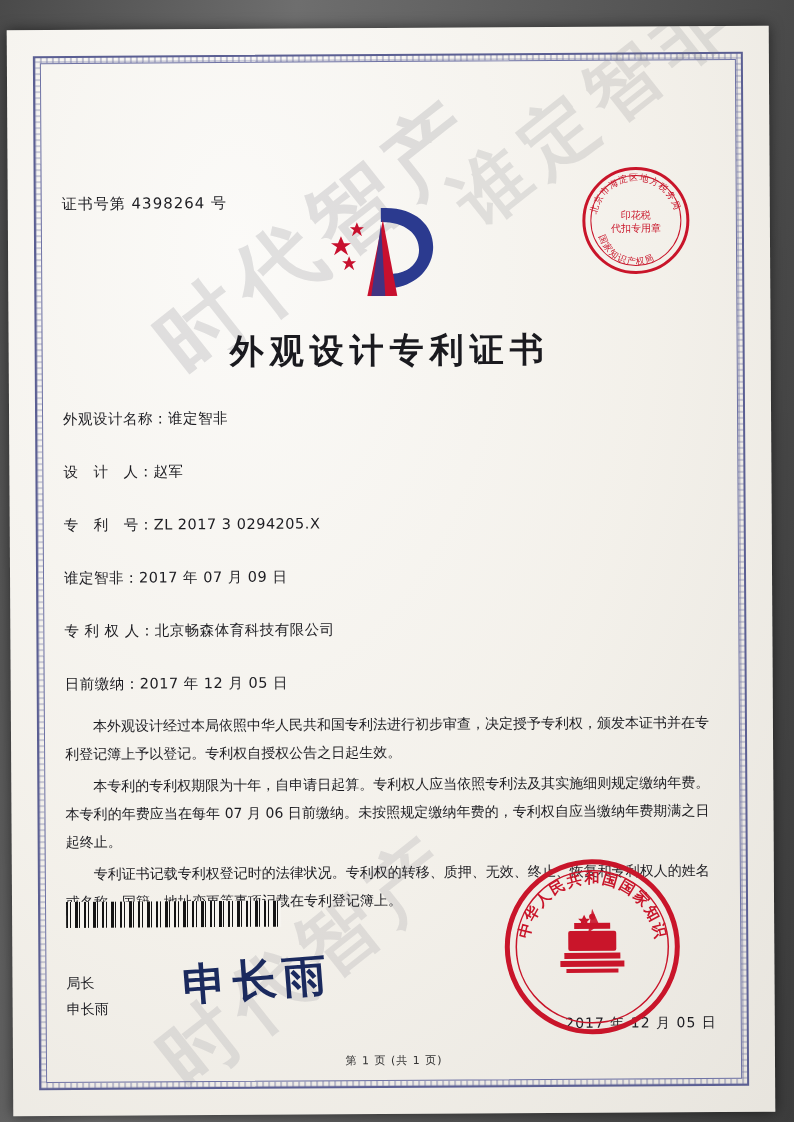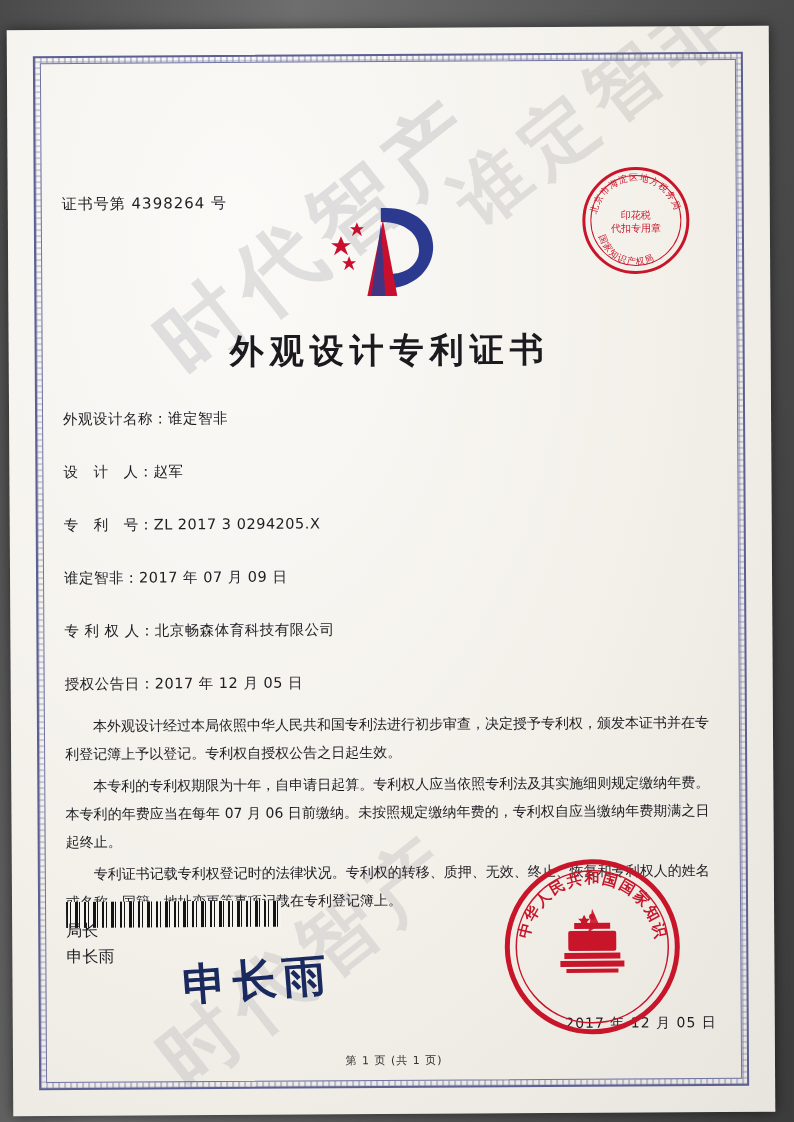--- a/index.html
+++ b/index.html
@@ -101,21 +101,21 @@
   .barcode{
     position:absolute;left:-6px;top:812px;
     width:215px;height:26px;
     background:
       repeating-linear-gradient(90deg,
         #141414 0 2px, #f6f4ef 2px 4px, #141414 4px 5px, #f6f4ef 5px 9px,
         #141414 9px 12px, #f6f4ef 12px 13px, #141414 13px 14px, #f6f4ef 14px 18px);
   }
 
   
-  .sig-block{position:absolute;left:-6px;top:828px;font-size:16px;line-height:26px;}
+  .sig-block{position:absolute;left:-6px;top:880px;font-size:14px;line-height:26px;}
   .sig-script{
     position:absolute;left:110px;top:862px;
     font-family:"DejaVu Serif","Liberation Serif",serif;
     font-size:44px;color:#1b2a5e;
     transform:rotate(-4deg);
     letter-spacing:6px;
     font-weight:bold;
   }
 
   .issue-date{
@@ -201,21 +201,21 @@
       <div class="field">
         <span class="lbl">专　利　号：</span><span class="val">ZL 2017 3 0294205.X</span>
       </div>
       <div class="field">
         <span class="lbl">谁定智非：</span><span class="val">2017 年 07 月 09 日</span>
       </div>
       <div class="field">
         <span class="lbl">专 利 权 人：</span><span class="val">北京畅森体育科技有限公司</span>
       </div>
       <div class="field">
-        <span class="lbl">授权公告日：</span><span class="val">2017 年 12 月 05 日</span>
+        <span class="lbl">日前缴纳：</span><span class="val">2017 年 12 月 05 日</span>
       </div>
     </div>
 
     <div class="paras">
       <p>本外观设计经过本局依照中华人民共和国专利法进行初步审查，决定授予专利权，颁发本证书并在专利登记簿上予以登记。专利权自授权公告之日起生效。</p>
       <p>本专利的专利权期限为十年，自申请日起算。专利权人应当依照专利法及其实施细则规定缴纳年费。本专利的年费应当在每年 07 月 06 日前缴纳。未按照规定缴纳年费的，专利权自应当缴纳年费期满之日起终止。</p>
       <p>专利证书记载专利权登记时的法律状况。专利权的转移、质押、无效、终止、恢复和专利权人的姓名或名称、国籍、地址变更等事项记载在专利登记簿上。</p>
     </div>
 
     <div class="barcode"></div>

